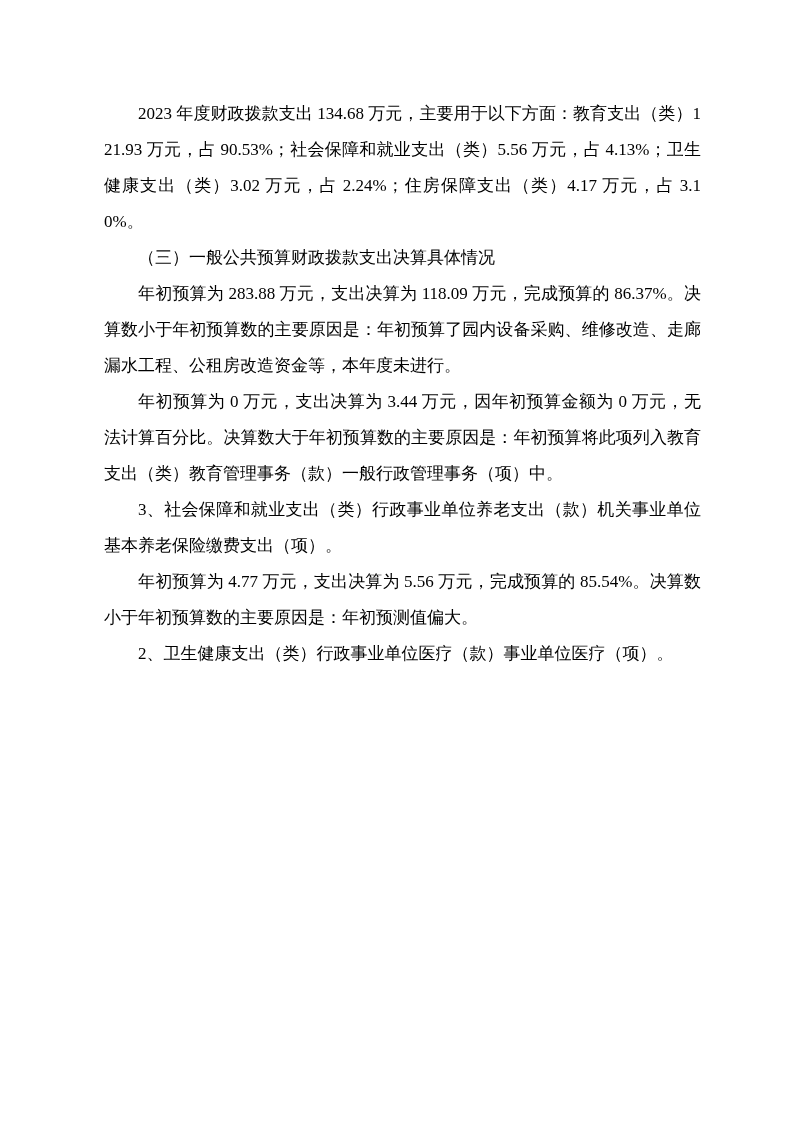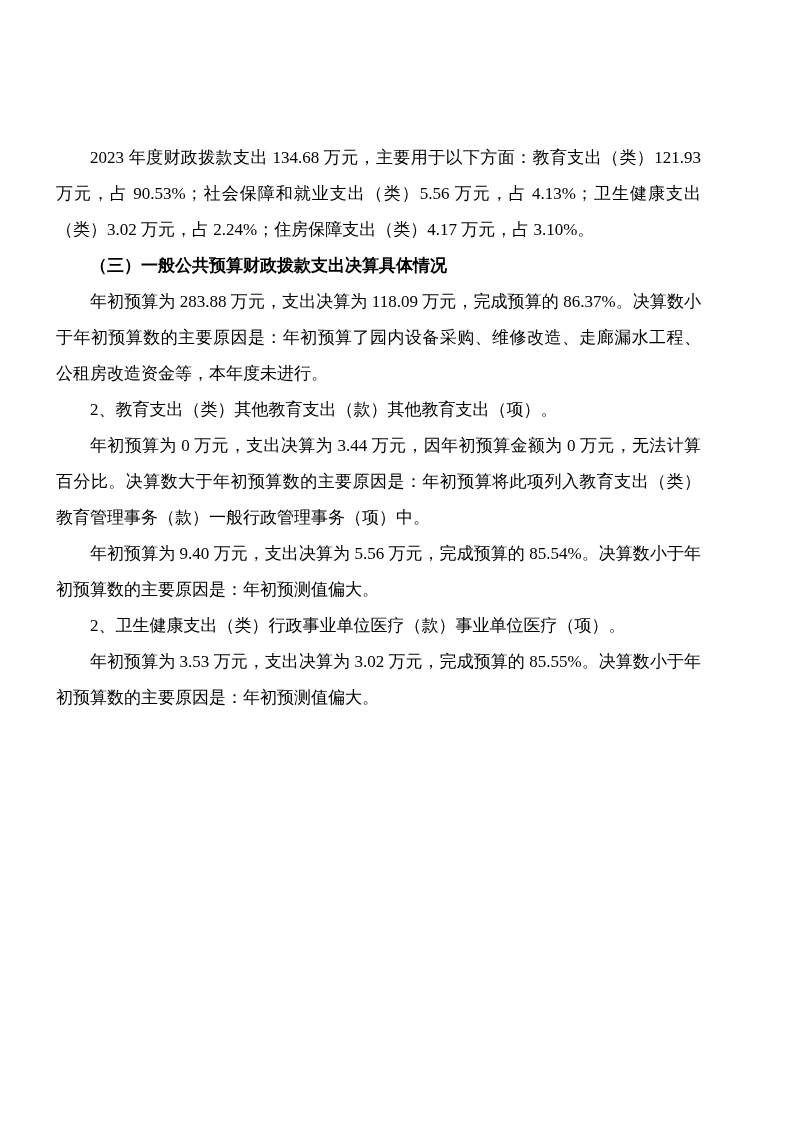--- a/index.html
+++ b/index.html
@@ -11,41 +11,39 @@
     width: 793px;
     height: 1122px;
     overflow: hidden;
     font-family: "Liberation Serif", "DejaVu Serif", serif;
     color: #000000;
   }
   .page {
     box-sizing: border-box;
     width: 793px;
     height: 802px;
-    padding: 96px 92px 60px 56px;
+    padding: 96px 92px 60px 104px;
     background: #ffffff;
-    margin-top: 44px;
   }
   .doc-paragraph {
     margin: 0;
     font-size: 17px;
     line-height: 36px;
     text-align: justify;
     text-indent: 2em;
     word-break: break-all;
   }
   .doc-heading {
-    font-weight: bold;
+    font-weight: normal;
   }
 </style>
 </head>
 <body>
 
 <div class="page">
   <p class="doc-paragraph">2023 年度财政拨款支出 134.68 万元，主要用于以下方面：教育支出（类）121.93 万元，占 90.53%；社会保障和就业支出（类）5.56 万元，占 4.13%；卫生健康支出（类）3.02 万元，占 2.24%；住房保障支出（类）4.17 万元，占 3.10%。</p>
   <p class="doc-paragraph doc-heading">（三）一般公共预算财政拨款支出决算具体情况</p>
   <p class="doc-paragraph">年初预算为 283.88 万元，支出决算为 118.09 万元，完成预算的 86.37%。决算数小于年初预算数的主要原因是：年初预算了园内设备采购、维修改造、走廊漏水工程、公租房改造资金等，本年度未进行。</p>
-  <p class="doc-paragraph">2、教育支出（类）其他教育支出（款）其他教育支出（项）。</p>
   <p class="doc-paragraph">年初预算为 0 万元，支出决算为 3.44 万元，因年初预算金额为 0 万元，无法计算百分比。决算数大于年初预算数的主要原因是：年初预算将此项列入教育支出（类）教育管理事务（款）一般行政管理事务（项）中。</p>
-  <p class="doc-paragraph">年初预算为 9.40 万元，支出决算为 5.56 万元，完成预算的 85.54%。决算数小于年初预算数的主要原因是：年初预测值偏大。</p>
+  <p class="doc-paragraph">3、社会保障和就业支出（类）行政事业单位养老支出（款）机关事业单位基本养老保险缴费支出（项）。</p>
+  <p class="doc-paragraph">年初预算为 4.77 万元，支出决算为 5.56 万元，完成预算的 85.54%。决算数小于年初预算数的主要原因是：年初预测值偏大。</p>
   <p class="doc-paragraph">2、卫生健康支出（类）行政事业单位医疗（款）事业单位医疗（项）。</p>
-  <p class="doc-paragraph">年初预算为 3.53 万元，支出决算为 3.02 万元，完成预算的 85.55%。决算数小于年初预算数的主要原因是：年初预测值偏大。</p>
 </div>
 
 </body></html>

